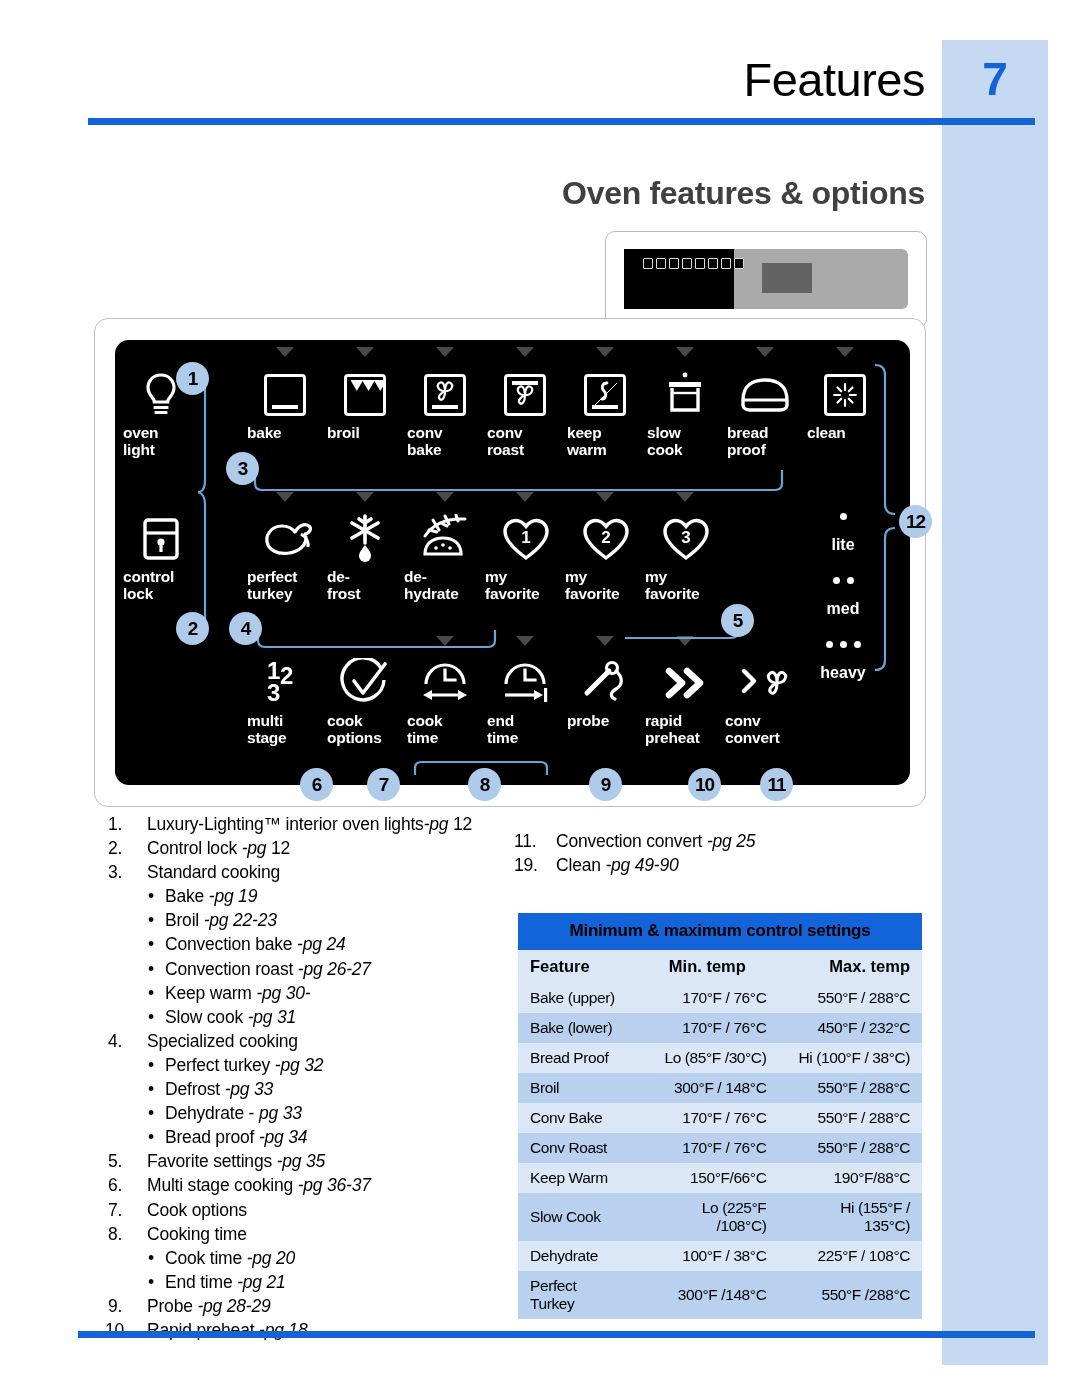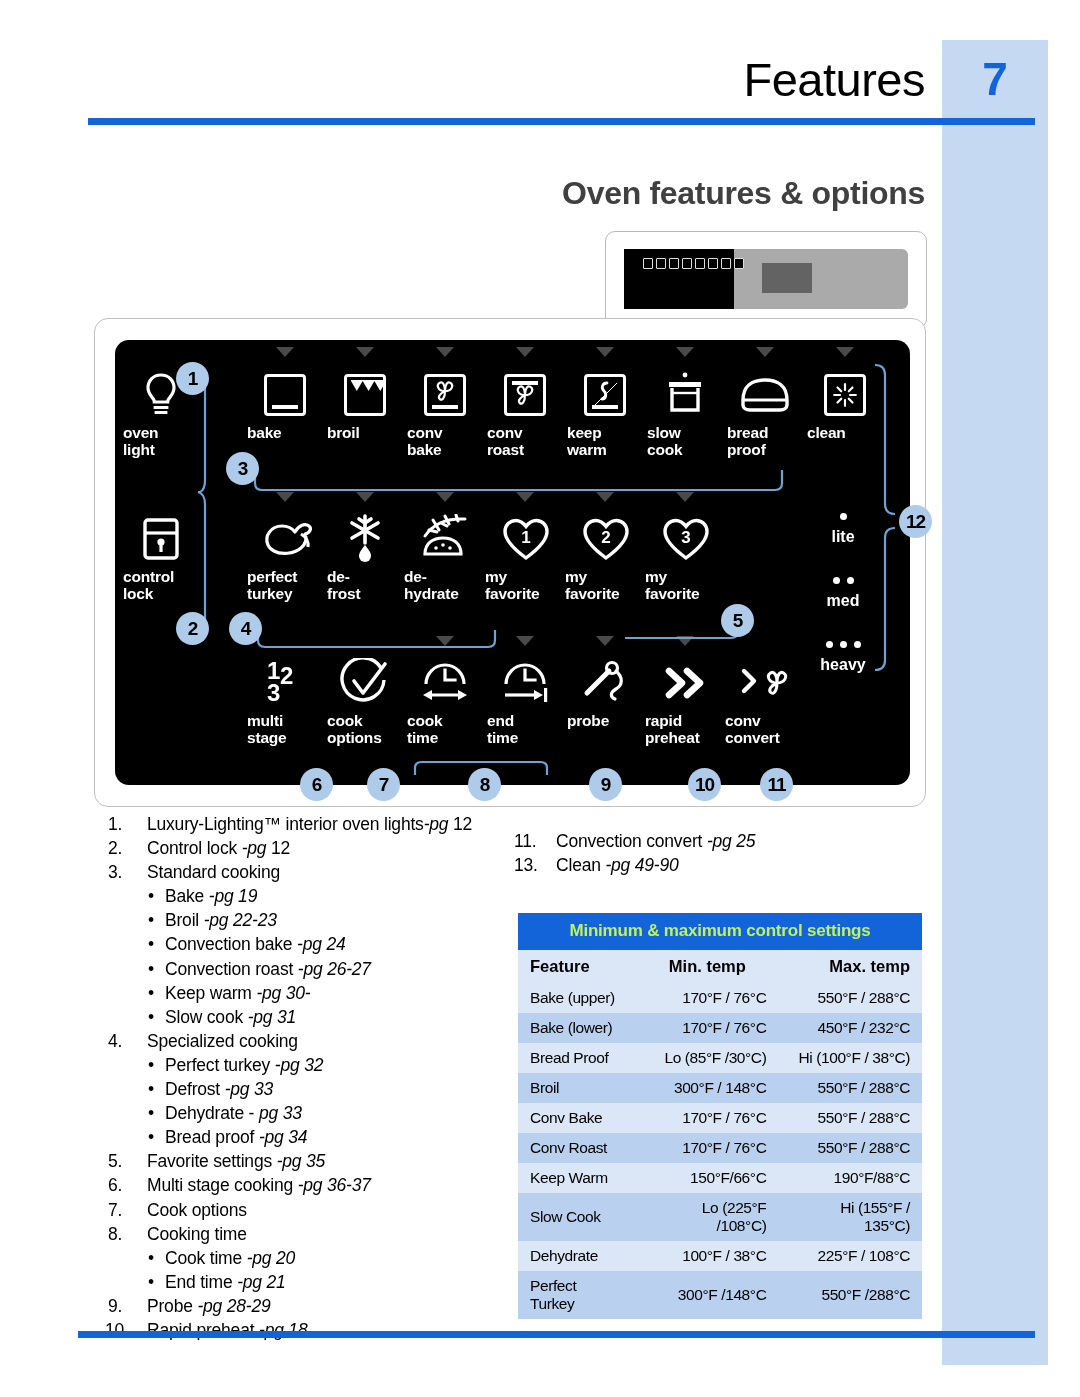--- a/index.html
+++ b/index.html
@@ -44,39 +44,39 @@
 
   
   .sq{width:42px;height:42px;border:3.5px solid #fff;border-radius:4px;position:relative;box-sizing:border-box;}
   .barbot{position:absolute;left:5px;right:5px;bottom:4px;height:4px;background:#fff;}
   .bartop{position:absolute;left:5px;right:5px;top:4px;height:4px;background:#fff;}
   .zig{position:absolute;left:4px;right:4px;top:3px;height:11px;}
 
   .clean-level{position:absolute;text-align:center;color:#fff;width:90px;}
   .clean-level .dots{display:flex;gap:7px;justify-content:center;align-items:center;height:16px;}
   .clean-level .dots i{width:7px;height:7px;border-radius:50%;background:#fff;display:block;}
-  .clean-level .lbl{font-size:16px;font-weight:bold;margin-top:4px;}
+  .clean-level .lbl{font-size:16px;font-weight:bold;margin-top:12px;}
 
   .badge{position:absolute;width:33px;height:33px;border-radius:50%;
     background:#aecbea;color:#000;font-size:19px;font-weight:bold;
     display:flex;align-items:center;justify-content:center;z-index:40;letter-spacing:-1px;}
   .leader{position:absolute;z-index:30;}
 
   
   .list-col{position:absolute;font-size:17.5px;line-height:22.6px;letter-spacing:-0.2px;}
   .li{position:relative;padding-left:39px;margin-bottom:1.5px;}
   .li .num{position:absolute;left:0;top:0;width:30px;text-align:left;}
   .li.ten .num{left:-3px;}
   .sub{position:relative;padding-left:57px;margin-bottom:1.5px;}
   .sub .bul{position:absolute;left:40px;top:0;}
   em{font-style:italic;}
 
   
   .tbl{position:absolute;left:518px;top:913px;width:404px;border-collapse:collapse;}
-  .tbl .cap{background:#1364d8;color:#bef264;font-size:17px;font-weight:bold;
+  .tbl .cap{background:#1364d8;color:#000000;font-size:17px;font-weight:bold;
     text-align:center;padding:8px 0 9px;letter-spacing:-0.2px;}
   .tbl th{background:#dbe6f6;font-size:16.5px;font-weight:bold;padding:7px 12px;text-align:left;}
   .tbl th.c2{text-align:center;}
   .tbl th.c3{text-align:right;}
   .tbl td{font-size:15.5px;padding:6px 12px;letter-spacing:-0.4px;}
   .tbl td.c2{text-align:right;}
   .tbl td.c3{text-align:right;}
   .tbl tr.odd td{background:#dbe6f6;}
   .tbl tr.even td{background:#b9d0ee;}
 </style>
@@ -519,21 +519,21 @@
   <div class="li"><span class="num">7.</span><span>Cook options</span></div>
   <div class="li"><span class="num">8.</span><span>Cooking time</span></div>
   <div class="sub"><span class="bul">•</span><span>Cook time </span><em>-pg 20</em></div>
   <div class="sub"><span class="bul">•</span><span>End time </span><em>-pg 21</em></div>
   <div class="li"><span class="num">9.</span><span>Probe </span><em>-pg 28-29</em></div>
   <div class="li ten"><span class="num">10.</span><span>Rapid preheat </span><em>-pg 18</em></div>
 </div>
 
 <div class="list-col" style="left:517px;top:830px;width:420px;">
   <div class="li ten"><span class="num">11.</span><span>Convection convert </span><em>-pg 25</em></div>
-  <div class="li ten"><span class="num">13.</span><span>Clean </span><em>-pg 49-90</em></div>
+  <div class="li ten"><span class="num">19.</span><span>Clean </span><em>-pg 49-90</em></div>
 </div>
 
 <table class="tbl">
   <tbody>
       <tr>
         <td class="cap" colspan="3">Minimum &amp; maximum control settings</td>
       </tr>
   <tr>
     <th>Feature</th>
     <th class="c2">Min. temp</th>

